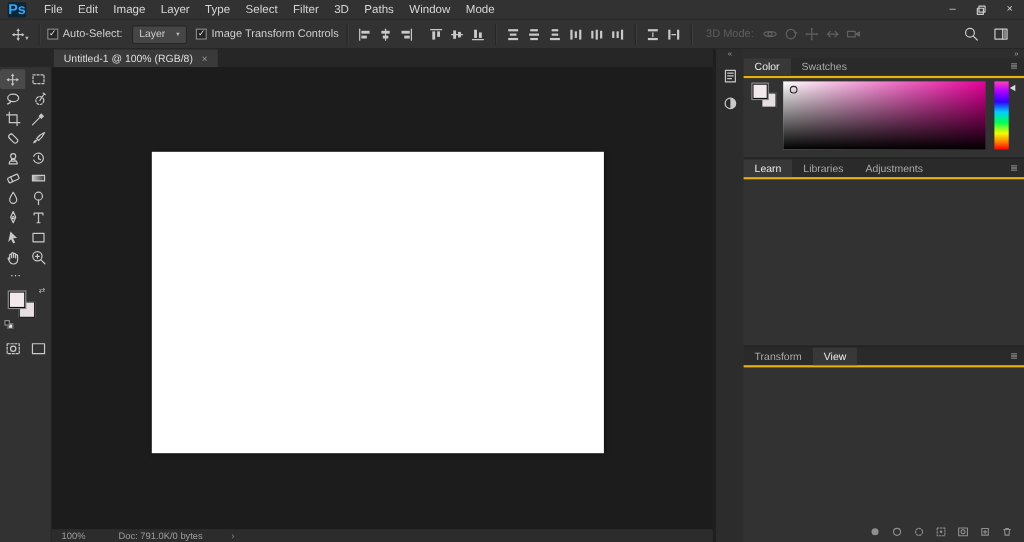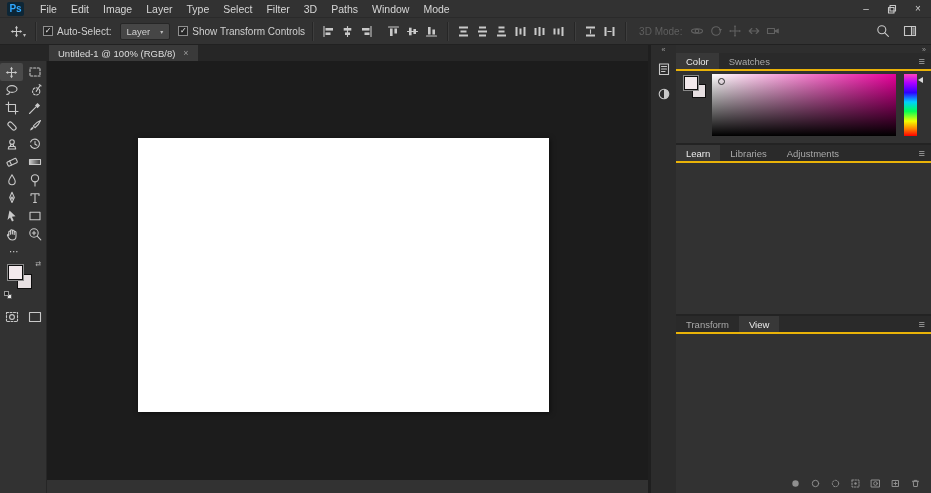--- a/index.html
+++ b/index.html
@@ -1,21 +1,21 @@
 <!DOCTYPE html>
 <html><head>
 <meta charset="utf-8">
 <style>
   *{box-sizing:border-box;margin:0;padding:0}
   body{background:#1c1c1c;font-family:"Liberation Sans","DejaVu Sans",sans-serif}
   .app{position:relative;width:931px;height:493px;background:#323232;overflow:hidden;color:#d6d6d6}
 
   
   .menubar{position:absolute;left:0;top:0;width:931px;height:18px;background:#323232;display:flex;align-items:center;font-size:10.5px;border-bottom:1px solid #2a2a2a}
-  .pslogo{width:17px;height:14px;margin:0 9px 0 7px;background:#0d2636;color:#31a8ff;font-size:10px;font-weight:bold;display:flex;align-items:center;justify-content:center;border-radius:2px;flex:none}
+  .pslogo{width:17px;height:14px;margin:0 9px 0 7px;background:#0d2636;color:#31a8ff;font-size:13px;font-weight:bold;display:flex;align-items:center;justify-content:center;border-radius:2px;flex:none}
   .menu-item{padding:0 7px;height:18px;display:flex;align-items:center;color:#d6d6d6;cursor:default}
   .win-controls{margin-left:auto;display:flex;height:18px}
   .win-btn{width:26px;display:flex;align-items:center;justify-content:center;font-size:10px;color:#cfcfcf}
 
   
   .optionsbar{position:absolute;left:0;top:18px;width:931px;height:27px;background:#323232;border-bottom:1px solid #212121;display:flex;align-items:center;font-size:10px;color:#cfcfcf;padding:0 8px}
   .ob-sep{width:1px;height:19px;background:#262626;margin:0 7px;box-shadow:1px 0 0 #3e3e3e;flex:none}
   .ob-group{display:flex;align-items:center;gap:2px;flex:none}
   .obi{width:17px;height:17px;display:flex;align-items:center;justify-content:center;border-radius:2px;flex:none}
   .caret-sm{font-size:6px;color:#bdbdbd;margin:6px 2px 0 -2px}
@@ -132,21 +132,21 @@
     <label class="ob-check">
       <span class="cb">✓</span>
       <span>Auto-Select:</span>
     </label>
     <div class="dd">
       <span>Layer</span>
       <span class="caret">▾</span>
     </div>
     <label class="ob-check">
       <span class="cb">✓</span>
-      <span>Show Transform Controls</span>
+      <span>Image Transform Controls</span>
     </label>
     <div class="ob-sep"></div>
 
     <div class="ob-group">
       <span class="obi">
           <svg class="icn" width="13" height="13" viewBox="0 0 13 13">
             <line x1="2" y1="1.5" x2="2" y2="11.5"></line>
             <rect class="f" x="3.5" y="3" width="7.5" height="2.6"></rect>
             <rect class="f" x="3.5" y="7.4" width="5" height="2.6"></rect>
           </svg>
@@ -459,20 +459,25 @@
             <rect x="1.5" y="2.5" width="11" height="9"></rect>
           </svg>
         </div>
     </div>
   </div>
 
   <div class="canvas-area">
     <div class="white-canvas"></div>
   </div>
 
+  <div class="statusbar">
+    <span class="sb-zoom">100%</span>
+    <span>Doc: 791.0K/0 bytes</span>
+    <span class="sb-chevron">›</span>
+  </div>
 
   <div class="dock-divider"></div>
 
   <div class="icon-strip">
     <div class="strip-top">«</div>
     <div class="strip-btn">
         <svg class="icn" width="14" height="14" viewBox="0 0 14 14">
           <rect x="2.5" y="2" width="9" height="10.5"></rect>
           <line x1="4.5" y1="4.5" x2="9.5" y2="4.5"></line>
           <line x1="4.5" y1="7" x2="9.5" y2="7"></line>

